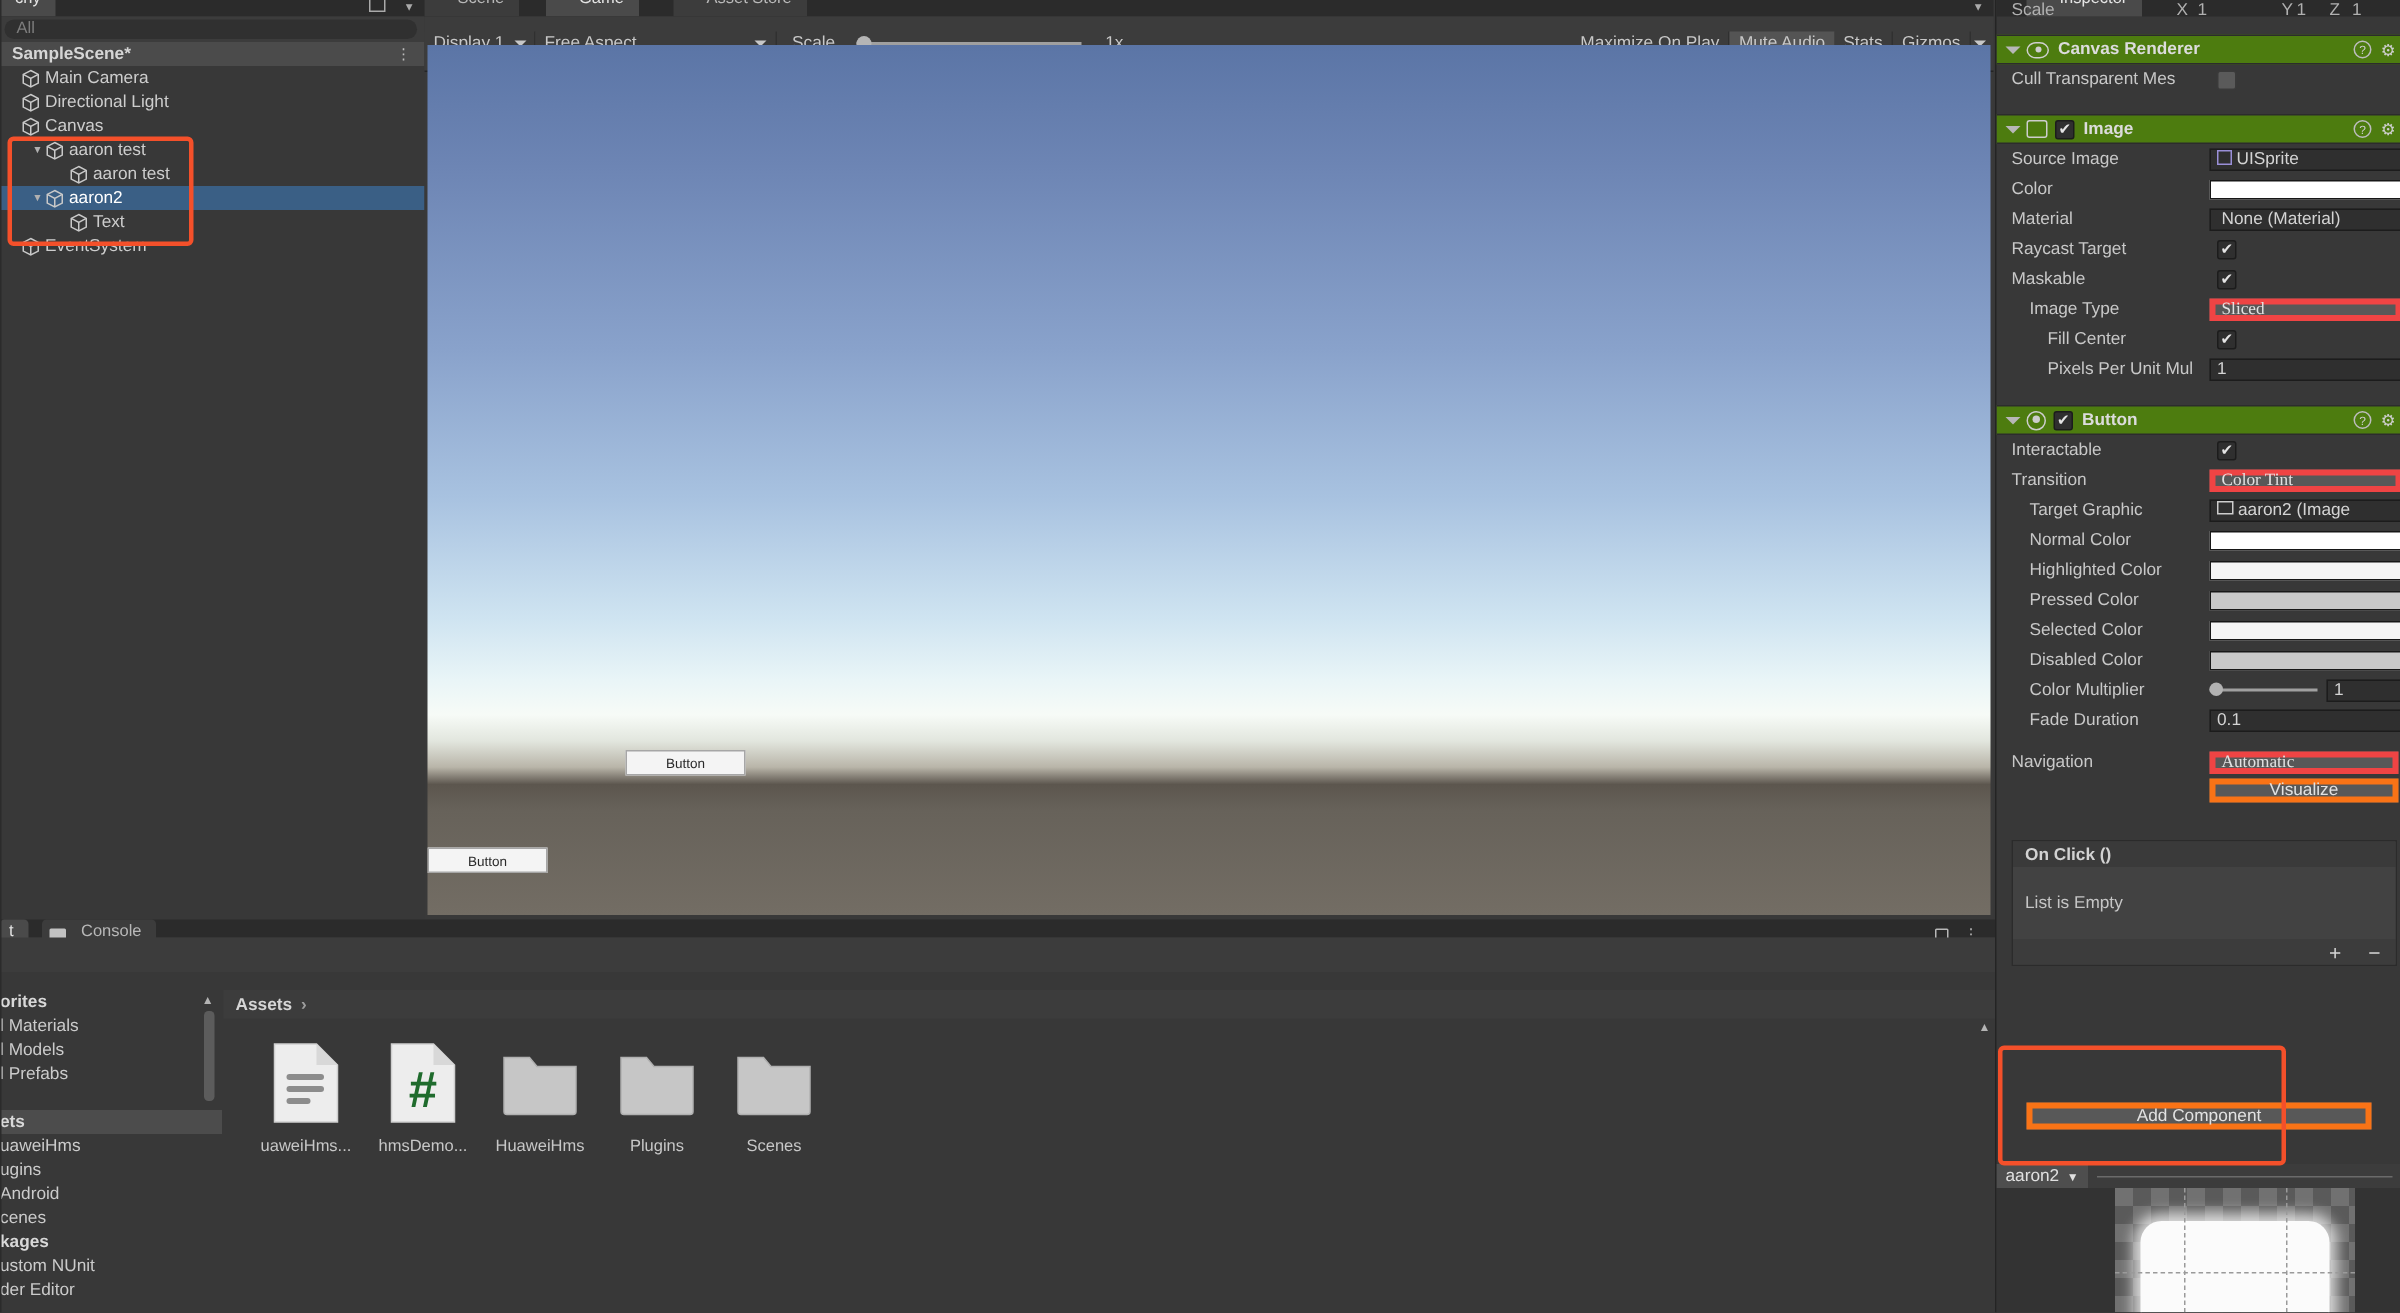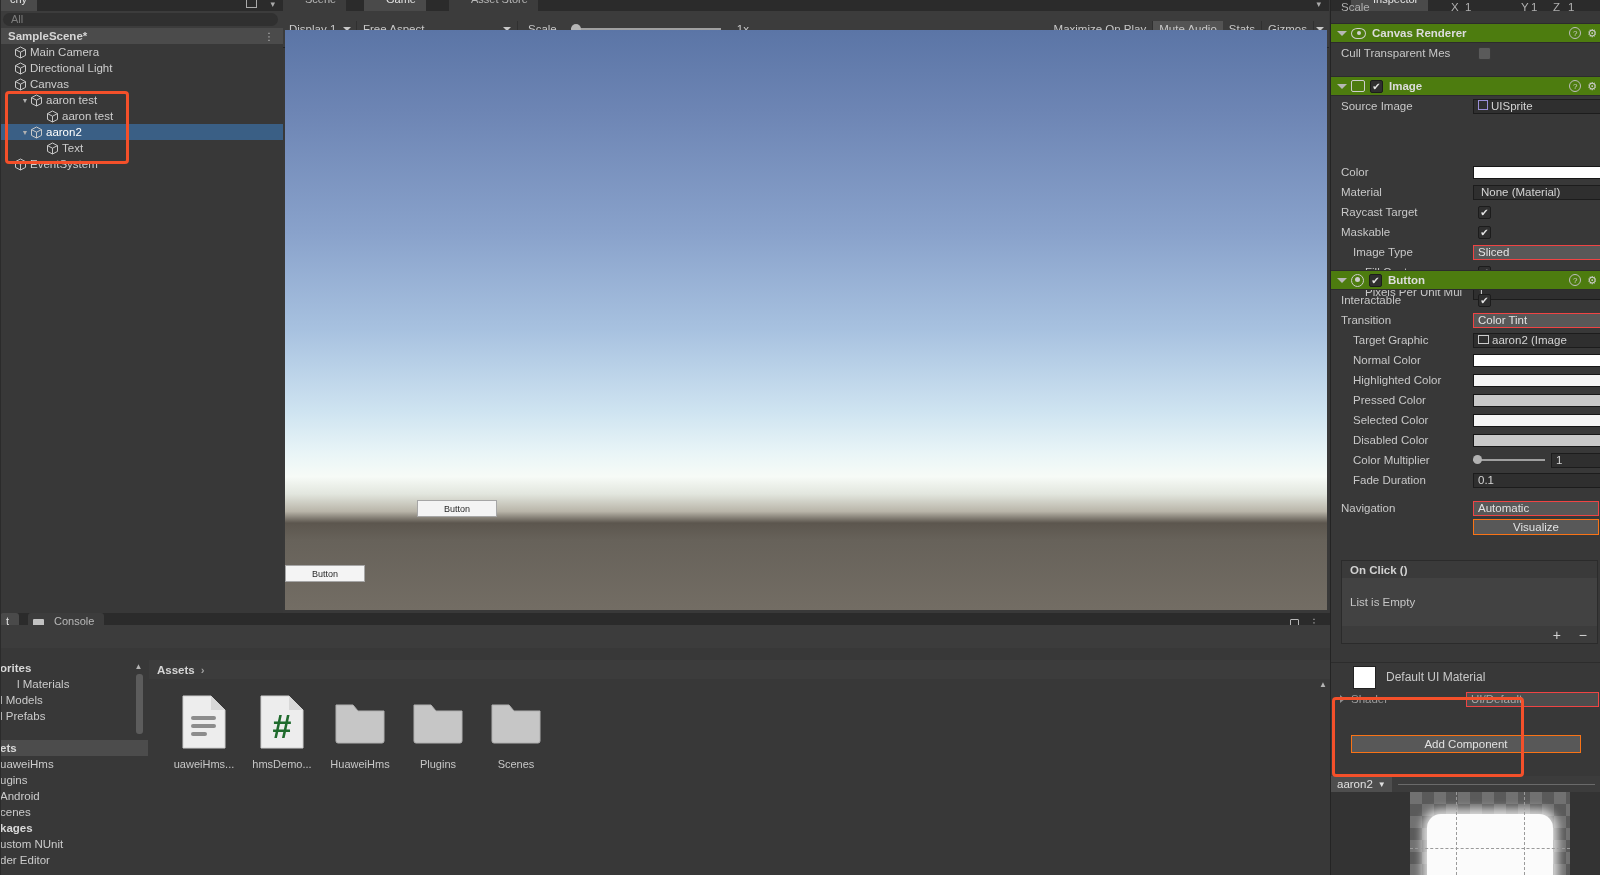--- a/index.html
+++ b/index.html
@@ -77,26 +77,26 @@
   .prow { height: 20px; display: flex; align-items: center; font-size: 11.5px; color: #c8c8c8; }
   .plabel { padding-left: 10px; }
   .plabel.i1 { padding-left: 22px; }
   .plabel.i2 { padding-left: 34px; }
   .pval { position: absolute; left: 142px; right: 0; display: flex; align-items: center; }
   .chk { width: 13px; height: 13px; background: #2f2f2f; border: 1px solid #1c1c1c; border-radius: 2px;
          color: #e4e4e4; font-size: 10px; text-align: center; line-height: 12px; }
   .chk.empty { color: transparent; background: #5a5a5a; border-color: #3a3a3a; }
   .objfield { height: 15px; background: #2f2f2f; border: 1px solid #1c1c1c; color: #d4d4d4;
               font-size: 11.5px; display: flex; align-items: center; padding: 0 4px; gap: 3px; overflow: hidden; }
-  .popup { height: 15px; background: #585858; border: 1px solid #ef4444; color: #e2e2e2;
-           font-size: 11.5px; display: flex; align-items: center; padding: 0 4px; }
+  .popup { height: 15px; background: #585858; border: 4px solid #ef4444; color: #e2e2e2;
+           font-size: 11.5px; display: flex; align-items: center; padding: 0 4px; font-family: Liberation Serif, serif; }
   .colorfield { height: 13px; border: 1px solid #171717; }
   .txtfield { height: 15px; background: #2f2f2f; border: 1px solid #1c1c1c; color: #d4d4d4;
               font-size: 11.5px; display: flex; align-items: center; padding: 0 4px; }
-  .btn-grey { background: #585858; border: 1px solid #f97316; color: #e2e2e2; font-size: 11.5px;
+  .btn-grey { background: #585858; border: 4px solid #f97316; color: #e2e2e2; font-size: 11.5px;
               display: flex; align-items: center; justify-content: center; height: 16px; }
   .slider-track { height: 2px; background: #a0a0a0; position: relative; }
   .slider-knob { position: absolute; width: 9px; height: 9px; border-radius: 50%; background: #b2b2b2; top: -4px; }
 
   
   #bottom { left: 0; top: 613px; width: 1330px; height: 262px; background: #383838; }
   #proj-tabs { position: absolute; left: 0; top: 0; width: 1330px; height: 12px; background: #2b2b2b; }
   #proj-toolbar { position: absolute; left: 0; top: 12px; width: 1330px; height: 23px; background: #3c3c3c;
                   display: flex; align-items: center; }
   #proj-left { position: absolute; left: 0; top: 47px; width: 148px; height: 215px; background: #383838; }
@@ -299,21 +299,21 @@
       <div id="image-rows">
           <div class="prow" style="position: relative;">
             <span class="plabel">Source Image</span>
             <span class="pval" style="left:142px;right:0">
               <span class="objfield" style="flex:1">
                 <span><span style="width:10px;height:10px;border:1.3px solid #9a8fd8;flex:0 0 10px;display:inline-block"></span></span>
                 <span>UISprite</span>
               </span>
             </span>
           </div>
-          <div class="prow" style="position: relative; margin-top: 46px;">
+          <div class="prow" style="position: relative;">
             <span class="plabel">Color</span>
             <span class="pval" style="left:142px;right:0">
               <span class="colorfield" style="flex:1;background:#ffffff"></span>
             </span>
           </div>
           <div class="prow" style="position: relative;">
             <span class="plabel">Material</span>
             <span class="pval" style="left:142px;right:0">
               <span class="objfield" style="flex:1">
                 <span></span>
@@ -451,33 +451,20 @@
 
     <div style="position:absolute;left:10px;top:560px;right:2px;border:1px solid #2b2b2b;background:#424242;">
       <div style="height:17px;display:flex;align-items:center;padding-left:8px;background:#3a3a3a;font-size:11.5px;color:#d2d2d2;font-weight:bold;">On Click ()</div>
       <div style="height:48px;display:flex;align-items:center;padding-left:8px;font-size:11.5px;color:#c5c5c5;background:#424242;">List is Empty</div>
       <div style="height:17px;display:flex;align-items:center;justify-content:flex-end;gap:18px;padding-right:10px;background:#3c3c3c;">
         <span style="font-size:14px;color:#d4d4d4;">+</span>
         <span style="font-size:14px;color:#d4d4d4;">−</span>
       </div>
     </div>
 
-    <div style="position:absolute;left:0;top:662px;width:270px;border-top:1px solid #2c2c2c;">
-      <div style="height:28px;display:flex;align-items:center;padding-left:22px;gap:10px;">
-        <span style="width:23px;height:23px;background:#ffffff;border:1px solid #222;"></span>
-        <span style="font-size:12px;color:#c9c9c9;">Default UI Material</span>
-      </div>
-      <div class="prow" style="position:relative;height:16px;">
-        <span class="tri-r" style="margin-left:9px;"></span>
-        <span style="padding-left:6px;color:#9c9c9c;">Shader</span>
-        <span class="pval" style="left:135px;right:2px;">
-          <span class="popup" style="flex:1;background:#4d4d4d;color:#a9a9a9;">UI/Default</span>
-        </span>
-      </div>
-    </div>
 
     <div style="position:absolute;left:20px;top:735px;width:230px;height:18px;" class="btn-grey">Add Component</div>
 
     <div style="position:absolute;left:0;top:776px;width:270px;height:16px;background:#3c3c3c;display:flex;align-items:center;">
       <span style="background:#4e4e4e;height:16px;display:flex;align-items:center;padding:0 6px;gap:5px;font-size:11.5px;color:#e0e0e0;">
         <span>aaron2</span>
         <span style="font-size:8px;">▼</span>
       </span>
       <span style="flex:1;height:1px;background:#6a6a6a;margin:0 6px;"></span>
     </div>
@@ -507,21 +494,21 @@
     </div>
 
     <div id="proj-toolbar"></div>
 
     <div id="proj-left">
       <div id="proj-tree">
           <div class="trow bold">
             <span style="padding-left:0">orites</span>
           </div>
           <div class="trow">
-            <span style="padding-left:17px">l Materials</span>
+            <span style="padding-left:0">l Materials</span>
           </div>
           <div class="trow">
             <span style="padding-left:0">l Models</span>
           </div>
           <div class="trow">
             <span style="padding-left:0">l Prefabs</span>
           </div>
           <div class="trow">
             <span style="padding-left:0"></span>
           </div>

